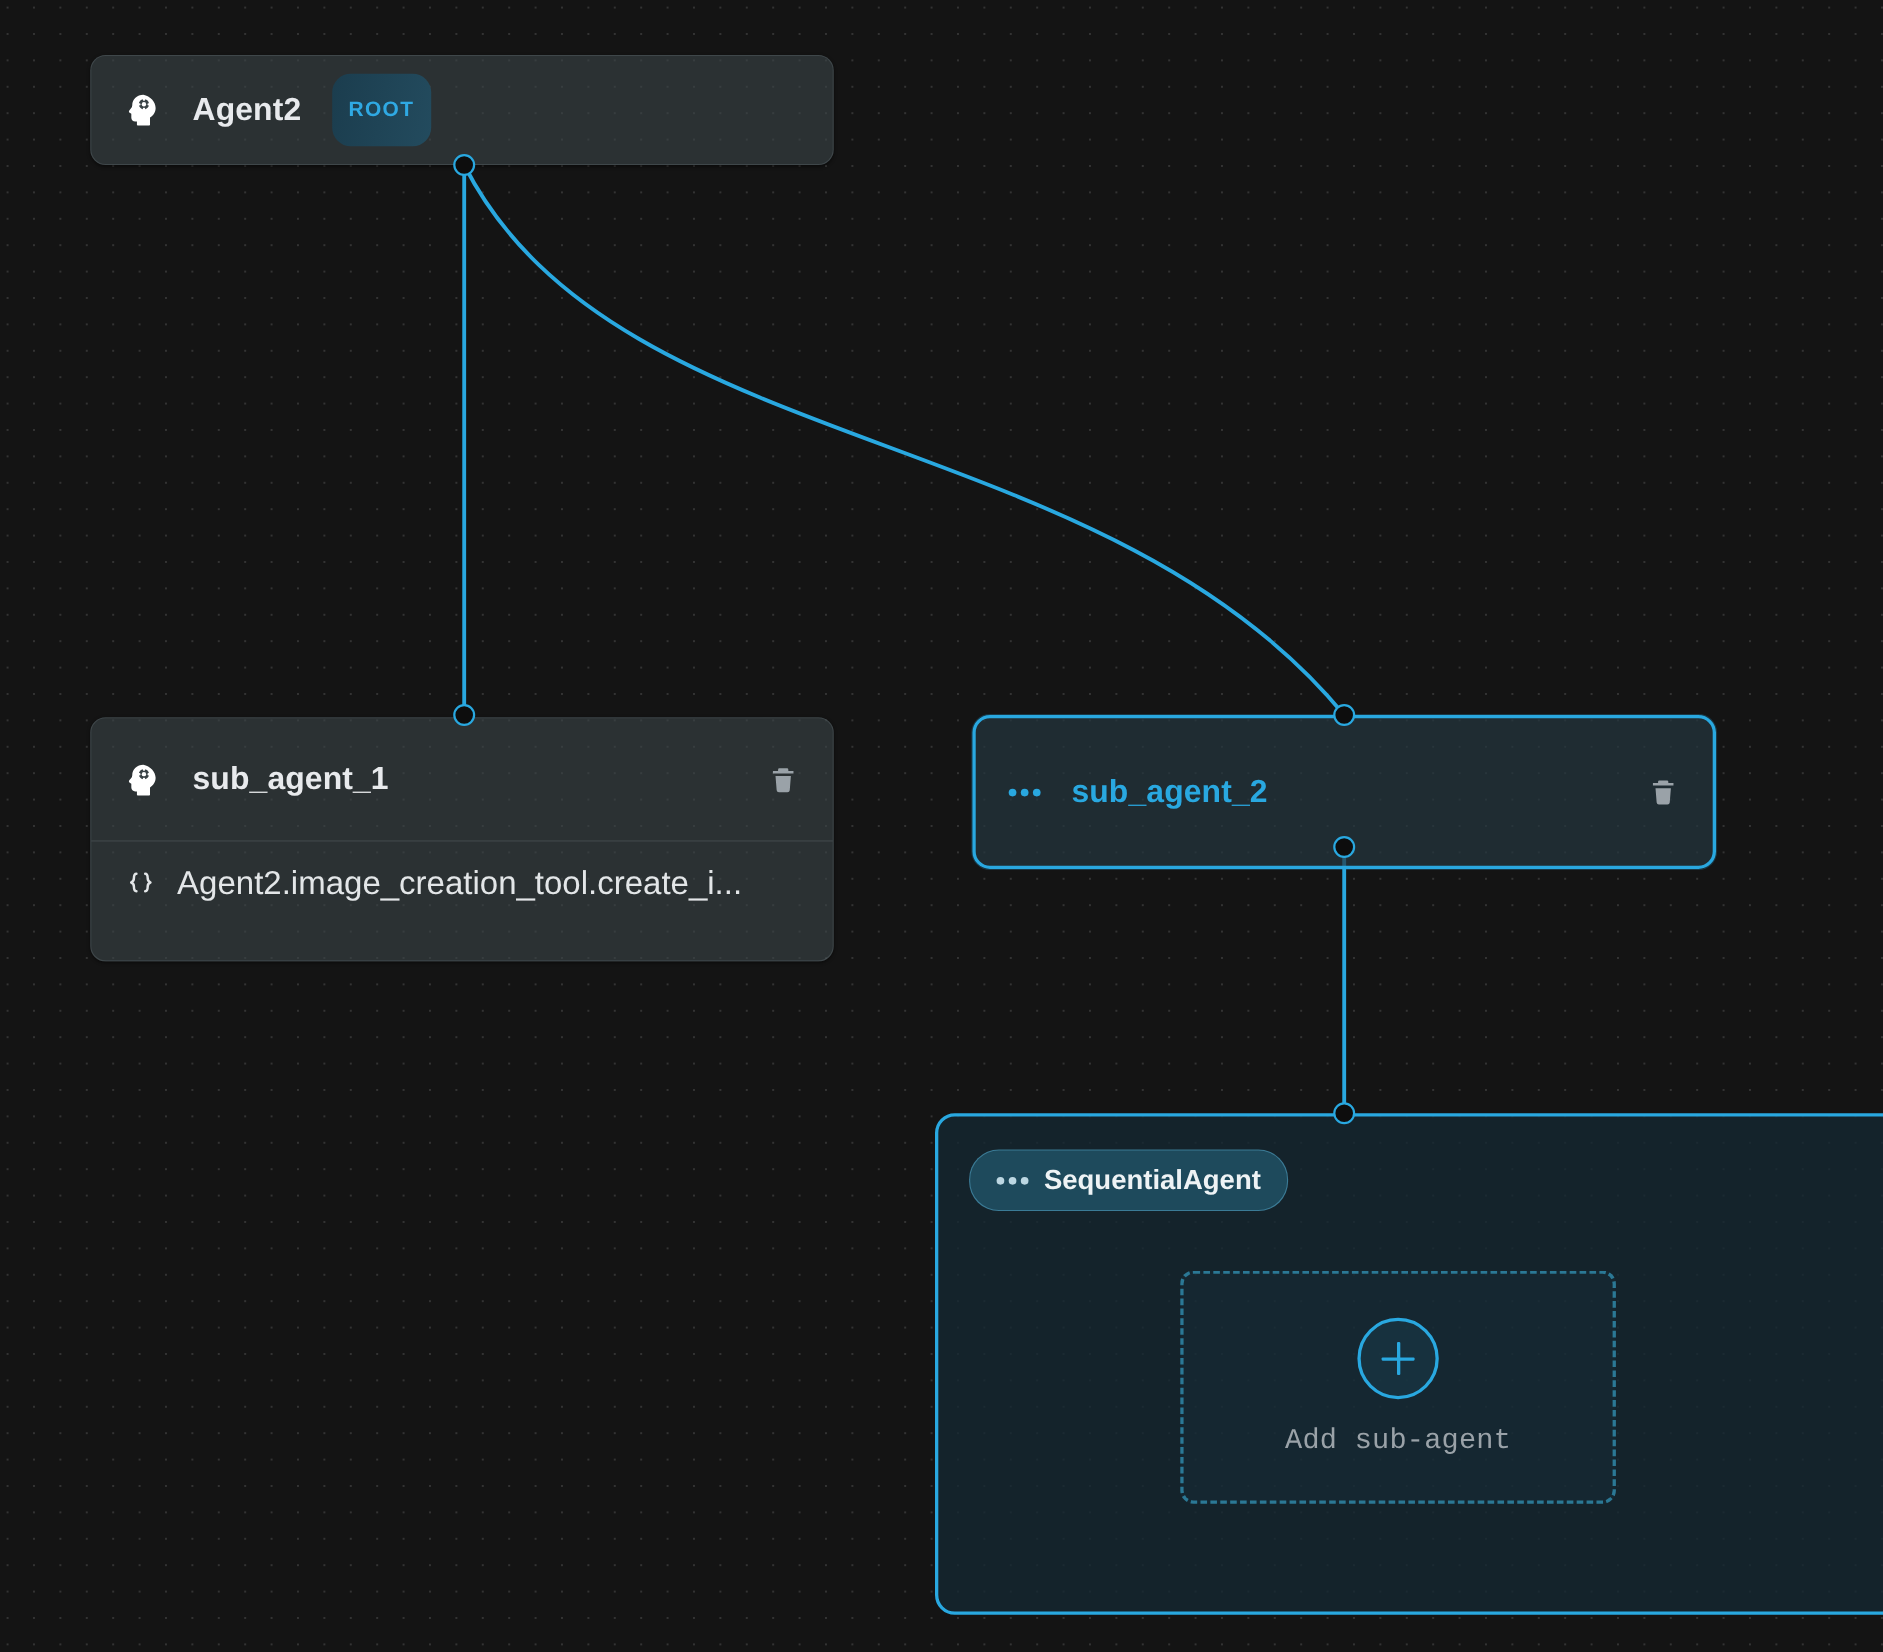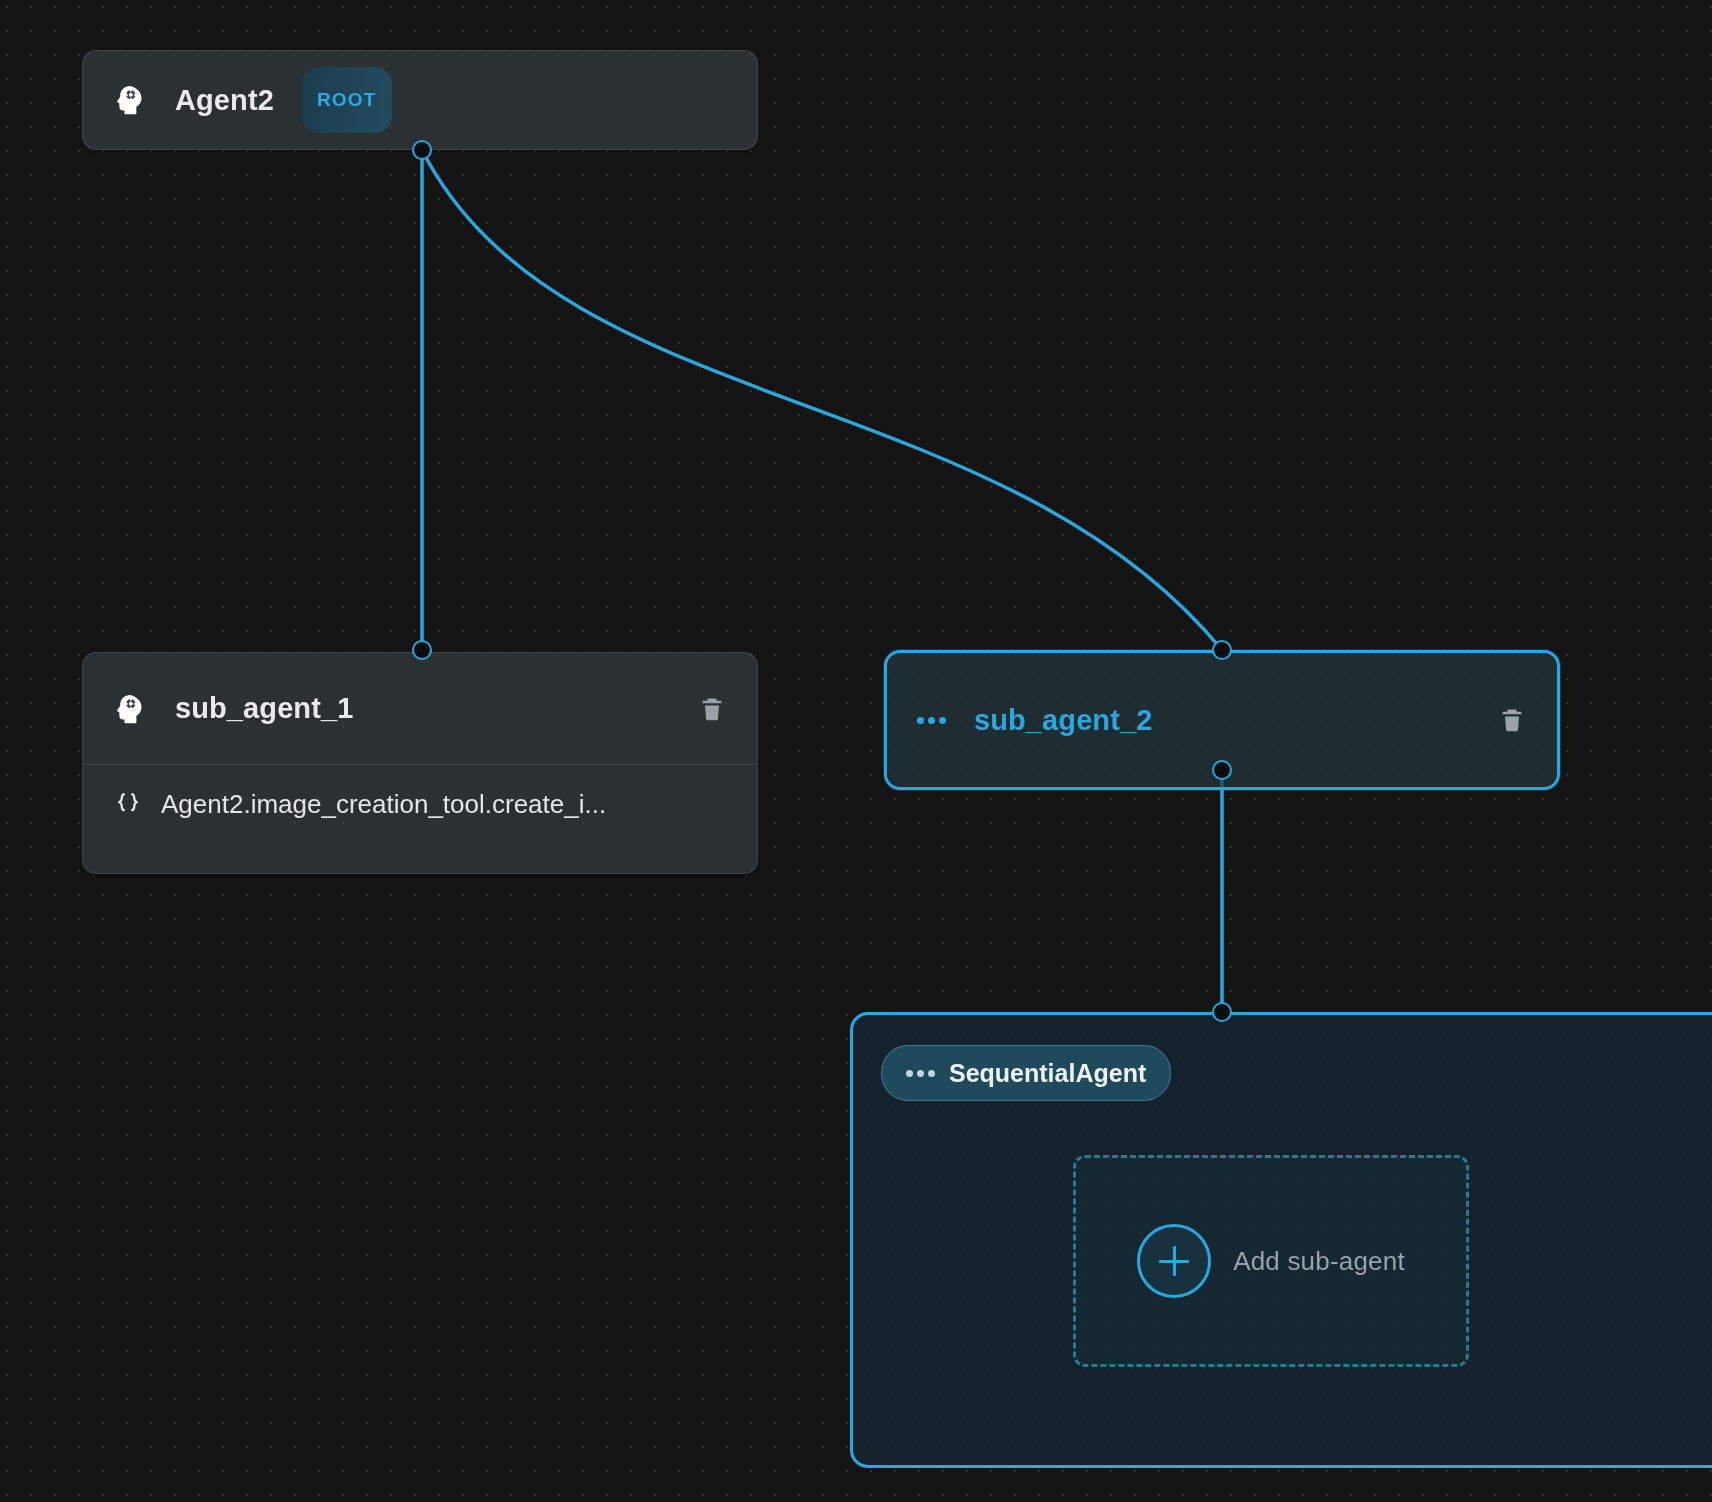--- a/index.html
+++ b/index.html
@@ -121,21 +121,21 @@
   }
   .tool-row {
     display: flex;
     align-items: center;
     gap: 18px;
     padding: 0 24px 0 30px;
     height: 78px;
     box-sizing: border-box;
   }
   .tool-label {
-    font-size: 26px;
+    font-size: 30px;
     color: #e3e6e8;
     white-space: nowrap;
     overflow: hidden;
     text-overflow: ellipsis;
   }
 
   
   .group-node {
     position: absolute;
     box-sizing: border-box;
@@ -160,25 +160,26 @@
     font-weight: 600;
   }
 
   .add-zone {
     position: absolute;
     box-sizing: border-box;
     border: 3px dashed #2b7895;
     border-radius: 12px;
     background: rgba(25, 52, 64, 0.28);
     display: flex;
-    flex-direction: row;
+    flex-direction: column;
     align-items: center;
     justify-content: center;
     gap: 22px;
     cursor: pointer;
+    font-family: Liberation Mono, monospace;
   }
   .add-circle {
     width: 68px;
     height: 68px;
     border-radius: 50%;
     border: 3px solid #29a8e0;
     background: rgba(26, 58, 72, 0.55);
     display: flex;
     align-items: center;
     justify-content: center;

